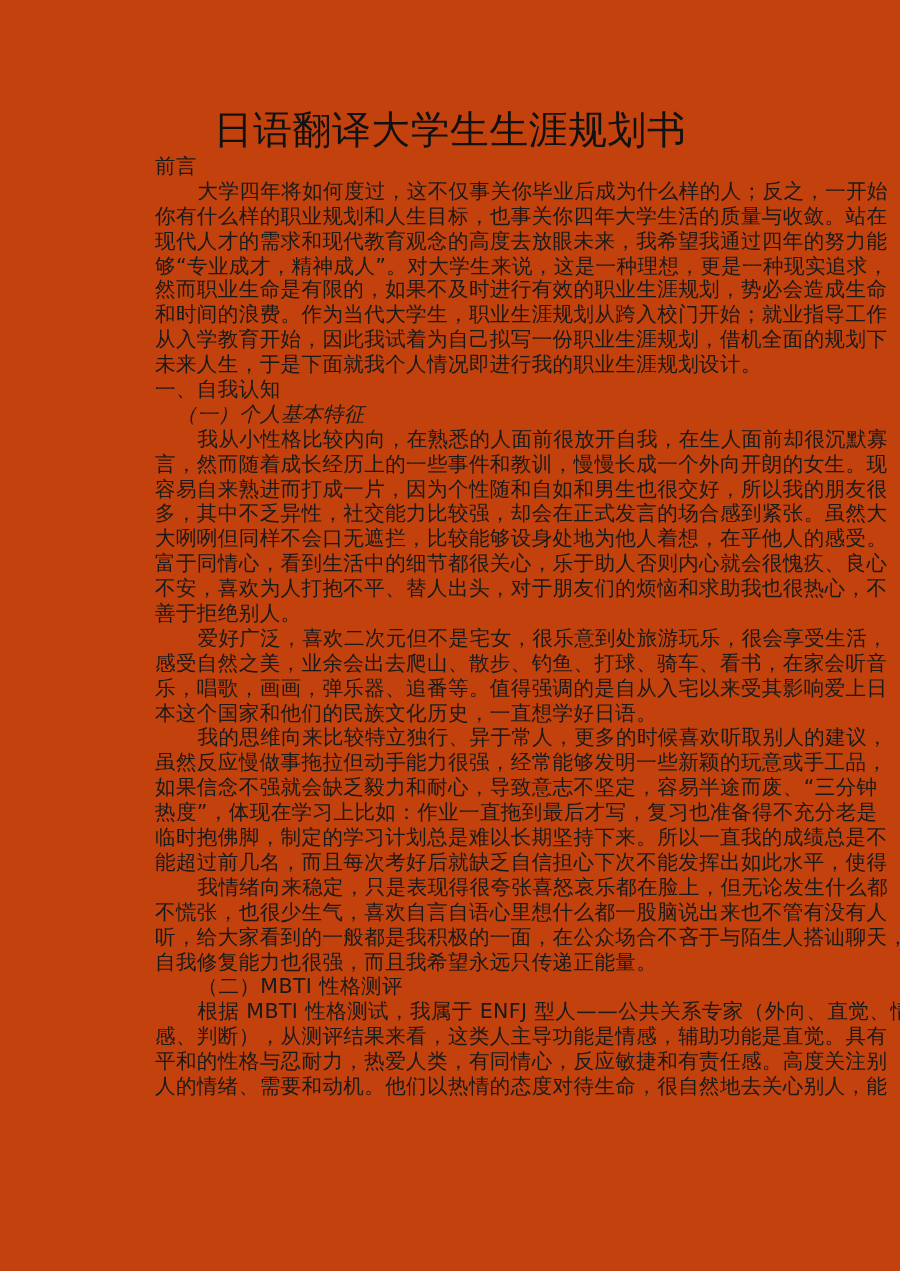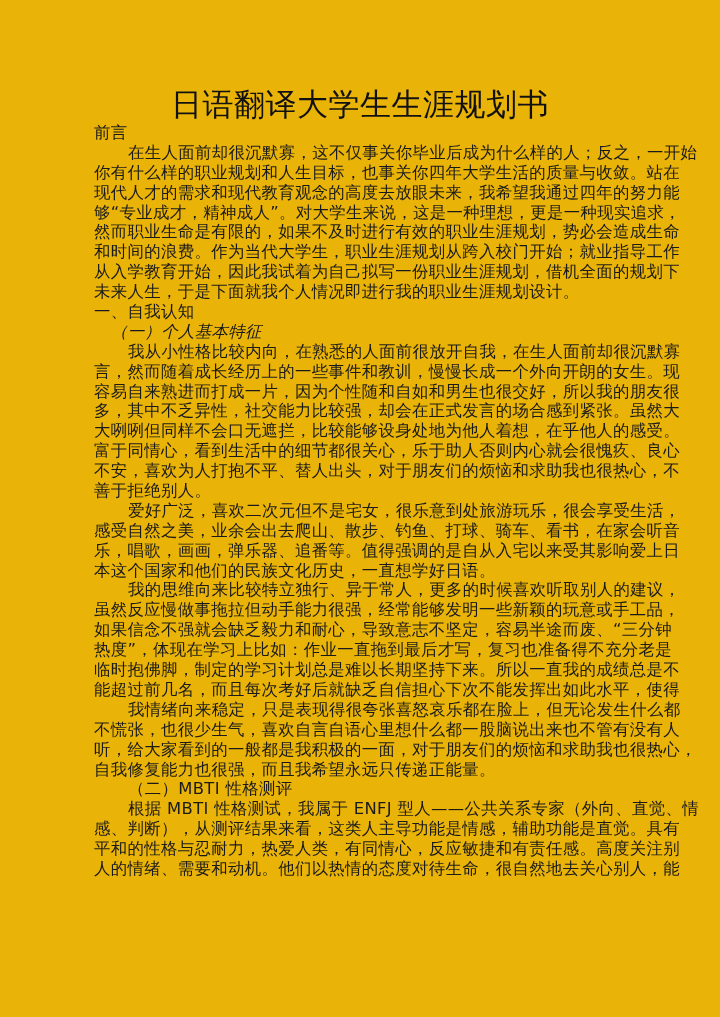--- a/index.html
+++ b/index.html
@@ -14,39 +14,39 @@
       overflow: hidden;
       font-family: "DejaVu Sans", "Liberation Sans", sans-serif;
       color: #1a1a1a;
     }
     .page {
       position: absolute;
       left: 0;
       top: 0;
       width: 720px;
       height: 1017px;
-      background: #eab308;
+      background: #c2410c;
     }
     .title {
       position: absolute;
       left: 0;
       top: 84px;
       width: 720px;
       text-align: center;
       font-family: "DejaVu Serif", "Liberation Serif", serif;
       font-size: 31px;
       line-height: 40px;
       letter-spacing: 0.5px;
       color: #111111;
       margin: 0;
       font-weight: normal;
     }
     .body {
       position: absolute;
-      left: 94px;
+      left: 124px;
       top: 123px;
       width: 510px;
     }
     .line {
       display: block;
       height: 19.9px;
       line-height: 19.9px;
       font-size: 16.4px;
       white-space: nowrap;
       letter-spacing: 0.35px;
@@ -58,21 +58,21 @@
 </head>
 <body>
 
 <div class="page">
   <h1 class="title">日语翻译大学生生涯规划书</h1>
 
   <div class="body">
     <span class="line heading">前言</span>
 
     <div>
-      <span class="line ind2">在生人面前却很沉默寡，这不仅事关你毕业后成为什么样的人；反之，一开始</span>
+      <span class="line ind2">大学四年将如何度过，这不仅事关你毕业后成为什么样的人；反之，一开始</span>
       <span class="line">你有什么样的职业规划和人生目标，也事关你四年大学生活的质量与收敛。站在</span>
       <span class="line">现代人才的需求和现代教育观念的高度去放眼未来，我希望我通过四年的努力能</span>
       <span class="line">够“专业成才，精神成人”。对大学生来说，这是一种理想，更是一种现实追求，</span>
       <span class="line">然而职业生命是有限的，如果不及时进行有效的职业生涯规划，势必会造成生命</span>
       <span class="line">和时间的浪费。作为当代大学生，职业生涯规划从跨入校门开始；就业指导工作</span>
       <span class="line">从入学教育开始，因此我试着为自己拟写一份职业生涯规划，借机全面的规划下</span>
       <span class="line">未来人生，于是下面就我个人情况即进行我的职业生涯规划设计。</span>
     </div>
 
     <span class="line heading">一、自我认知</span>
@@ -101,21 +101,21 @@
       <span class="line">虽然反应慢做事拖拉但动手能力很强，经常能够发明一些新颖的玩意或手工品，</span>
       <span class="line">如果信念不强就会缺乏毅力和耐心，导致意志不坚定，容易半途而废、“三分钟</span>
       <span class="line">热度”，体现在学习上比如：作业一直拖到最后才写，复习也准备得不充分老是</span>
       <span class="line">临时抱佛脚，制定的学习计划总是难以长期坚持下来。所以一直我的成绩总是不</span>
       <span class="line">能超过前几名，而且每次考好后就缺乏自信担心下次不能发挥出如此水平，使得</span>
     </div>
 
     <div>
       <span class="line ind2">我情绪向来稳定，只是表现得很夸张喜怒哀乐都在脸上，但无论发生什么都</span>
       <span class="line">不慌张，也很少生气，喜欢自言自语心里想什么都一股脑说出来也不管有没有人</span>
-      <span class="line">听，给大家看到的一般都是我积极的一面，对于朋友们的烦恼和求助我也很热心，</span>
+      <span class="line">听，给大家看到的一般都是我积极的一面，在公众场合不吝于与陌生人搭讪聊天，</span>
       <span class="line">自我修复能力也很强，而且我希望永远只传递正能量。</span>
     </div>
 
     <span class="line heading ind2">（二）MBTI 性格测评</span>
 
     <div>
       <span class="line ind2">根据 MBTI 性格测试，我属于 ENFJ 型人——公共关系专家（外向、直觉、情</span>
       <span class="line">感、判断），从测评结果来看，这类人主导功能是情感，辅助功能是直觉。具有</span>
       <span class="line">平和的性格与忍耐力，热爱人类，有同情心，反应敏捷和有责任感。高度关注别</span>
       <span class="line">人的情绪、需要和动机。他们以热情的态度对待生命，很自然地去关心别人，能</span>

